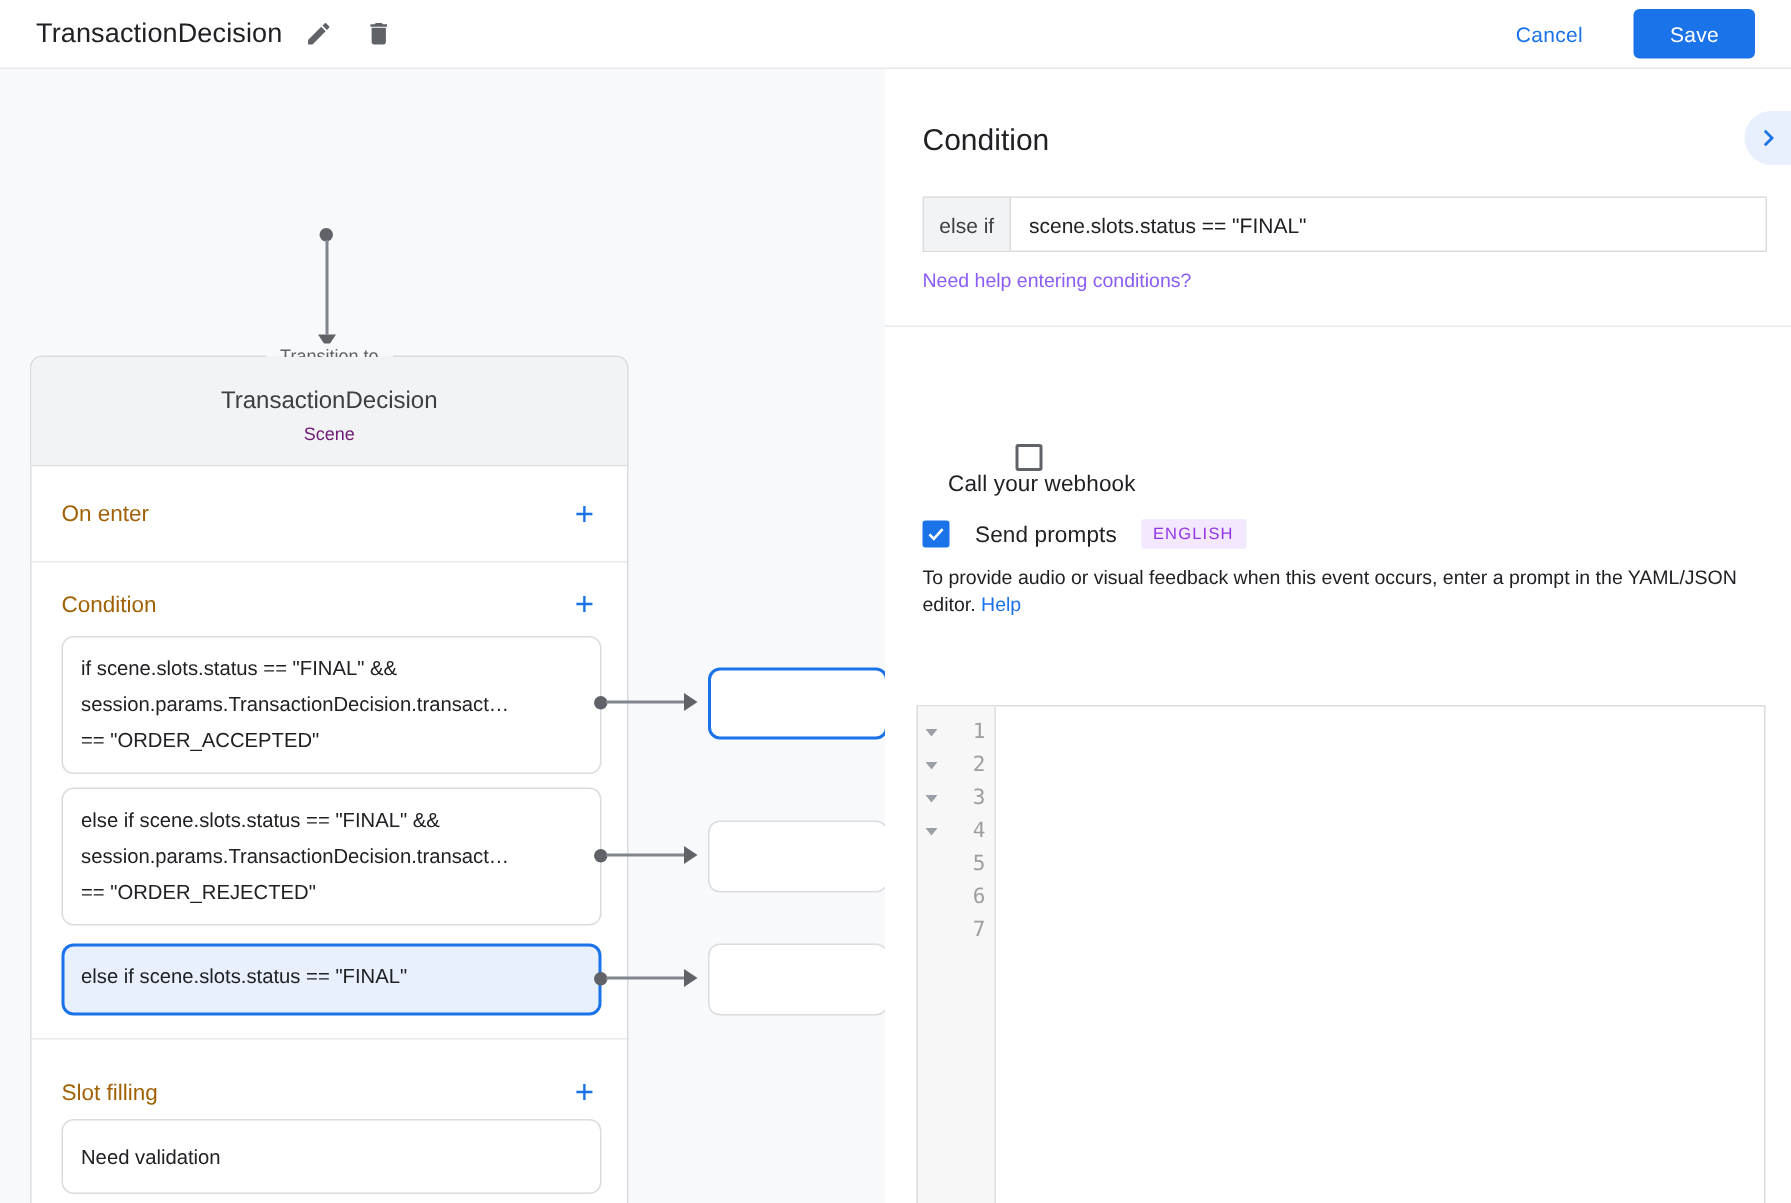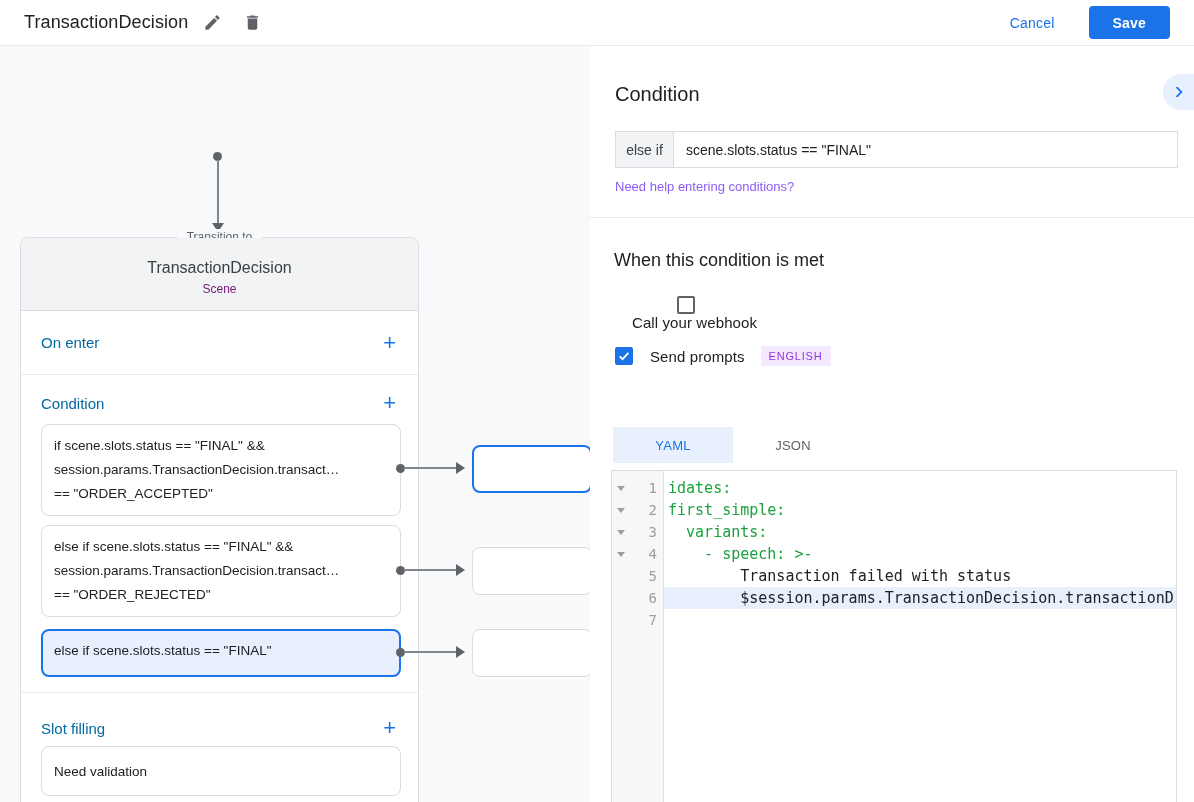--- a/index.html
+++ b/index.html
@@ -14,42 +14,42 @@
     display:flex; align-items:center; padding:0 24px; position:relative; z-index:5;
   }
   .topbar h1{ font-size:18px; font-weight:400; color:#202124; letter-spacing:.1px;}
   .icon-btn{ background:none;border:none; cursor:pointer; display:flex; align-items:center; justify-content:center;
     width:32px;height:32px; border-radius:50%; }
   .icon-btn svg{ fill:#5f6368; }
   .topbar .icon-btn{ margin-left:8px; }
   .topbar .spacer{ flex:1; }
   .link-btn{ background:none;border:none; color:#1a73e8; font-size:14px; font-weight:500; cursor:pointer;
     font-family:inherit; padding:8px 16px; letter-spacing:.2px;}
-  .save-btn{ background:#1a73e8; color:#fff; border:none; border-radius:4px; font-size:14px; font-weight:700;
+  .save-btn{ background:#1a73e8; color:#fff; border:none; border-radius:4px; font-size:14px; font-weight:400;
     font-family:inherit; padding:0 24px; height:33px; margin-left:18px; cursor:pointer; letter-spacing:.2px;}
   
   .main{ display:flex; height:756px; }
   .flow{ width:590px; background:#f8f9fa; position:relative; overflow:hidden; flex:none;}
   .panel{ flex:1; background:#fff; position:relative; }
   
   .fbox{ position:absolute; background:#fff; border:1px solid #dadce0; border-radius:6px; }
   .legend{ position:absolute; top:-9px; left:50%; transform:translateX(-50%);
     font-size:12px; color:#5f6368; padding:0 10px; white-space:nowrap; line-height:17px;}
   .legend.on-white{ background:linear-gradient(to bottom,#f8f9fa 50%,#ffffff 50%); }
   .legend.on-gray{ background:linear-gradient(to bottom,#f8f9fa 50%,#f1f3f4 50%); }
   .tfrom{ left:87px; top:23px; width:263px; height:88px; display:flex; align-items:center; justify-content:center; }
   .tfrom .val{ font-size:15px; color:#202124; }
   .tto{ left:20px; top:191px; width:399px; height:620px; border-radius:8px; background:#fff; border:1px solid #dadce0;}
   .tto-header{ position:absolute; top:0; left:0; right:0; height:73px; background:#f1f3f4;
     border-bottom:1px solid #dadce0; border-radius:8px 8px 0 0; text-align:center;}
   .tto-header .title{ font-size:16px; color:#3c4043; margin-top:21px; }
   .tto-header .subtitle{ font-size:12px; color:#701a75; margin-top:5px; }
   .sec-row{ position:absolute; left:0; right:0; display:flex; align-items:center;
     justify-content:space-between; padding:0 20px; }
-  .sec-row .sec-label{ font-size:15px; color:#0369a1; }
+  .sec-row .sec-label{ font-size:15px; color:#a16207; }
   .plus{ background:none; border:none; color:#1a73e8; font-size:22px; font-weight:400; cursor:pointer;
     line-height:20px; font-family:inherit; padding:0 2px;}
   .row-onenter{ top:73px; height:64px; border-bottom:1px solid #e8eaed; }
   .row-cond{ top:141px; height:48px; }
   .row-slot{ top:466px; height:48px; }
   .sec-divider{ position:absolute; left:0; right:0; top:454px; border-top:1px solid #e8eaed; }
   .cond-card{ position:absolute; left:20px; width:360px; background:#fff; border:1px solid #dadce0;
     border-radius:8px; padding:9px 12px; font-size:13.5px; line-height:24px; color:#202124; cursor:pointer;}
   .cond-card.selected{ background:#e8f0fe; border:2px solid #1a73e8; padding:8px 11px; }
   .card-0{ top:186px; height:92px; }
@@ -217,44 +217,43 @@
     </button>
 
     <div class="cond-input">
       <div class="cond-prefix">else if</div>
       <input class="cond-value" type="text" value="scene.slots.status == &quot;FINAL&quot;" style="">
     </div>
     <a class="help-link">Need help entering conditions?</a>
 
     <div class="panel-divider"></div>
 
-    <div class="when-title">When this condition is met</div>
 
     <div class="check-row row-webhook">
       <span class="checkbox"></span>
       <span class="cb-label">Call your webhook</span>
     </div>
 
     <div class="check-row row-prompts">
       <span class="checkbox checked">
         <span style="display:flex">
           <svg width="14" height="14" viewBox="0 0 24 24">
               <path fill="none" stroke="#ffffff" stroke-width="3" d="M4.5 12.5l5 5 10-11"></path>
             </svg>
         </span>
       </span>
       <span class="cb-label">Send prompts</span>
       <span class="lang-badge">ENGLISH</span>
     </div>
 
-
-    <div class="tabs">
-      <button class="tab active">YAML</button>
-      <button class="tab">JSON</button>
-    </div>
+    <div class="desc">
+      <span>To provide audio or visual feedback when this event occurs, enter a prompt in the YAML/JSON editor.</span>
+      <a>Help</a>
+    </div>
+
 
     <div class="editor">
       <div class="gutter">
         <div class="grow">
             <span class="fold">
               <span class="fold-tri"></span>
             </span>
             <span class="ln">1</span>
           </div>
         <div class="grow">
@@ -281,24 +280,15 @@
           </div>
         <div class="grow">
             <span class="fold"></span>
             <span class="ln">6</span>
           </div>
         <div class="grow">
             <span class="fold"></span>
             <span class="ln">7</span>
           </div>
       </div>
-      <div class="code">
-        <div class="cline key">idates:</div>
-        <div class="cline key">first_simple:</div>
-        <div class="cline key">  variants:</div>
-        <div class="cline key">    - speech: &gt;-</div>
-        <div class="cline">        Transaction failed with status</div>
-        <div class="cline active">        $session.params.TransactionDecision.transactionD</div>
-        <div class="cline"></div>
-      </div>
     </div>
   </div>
 </div>
 
 </body></html>

